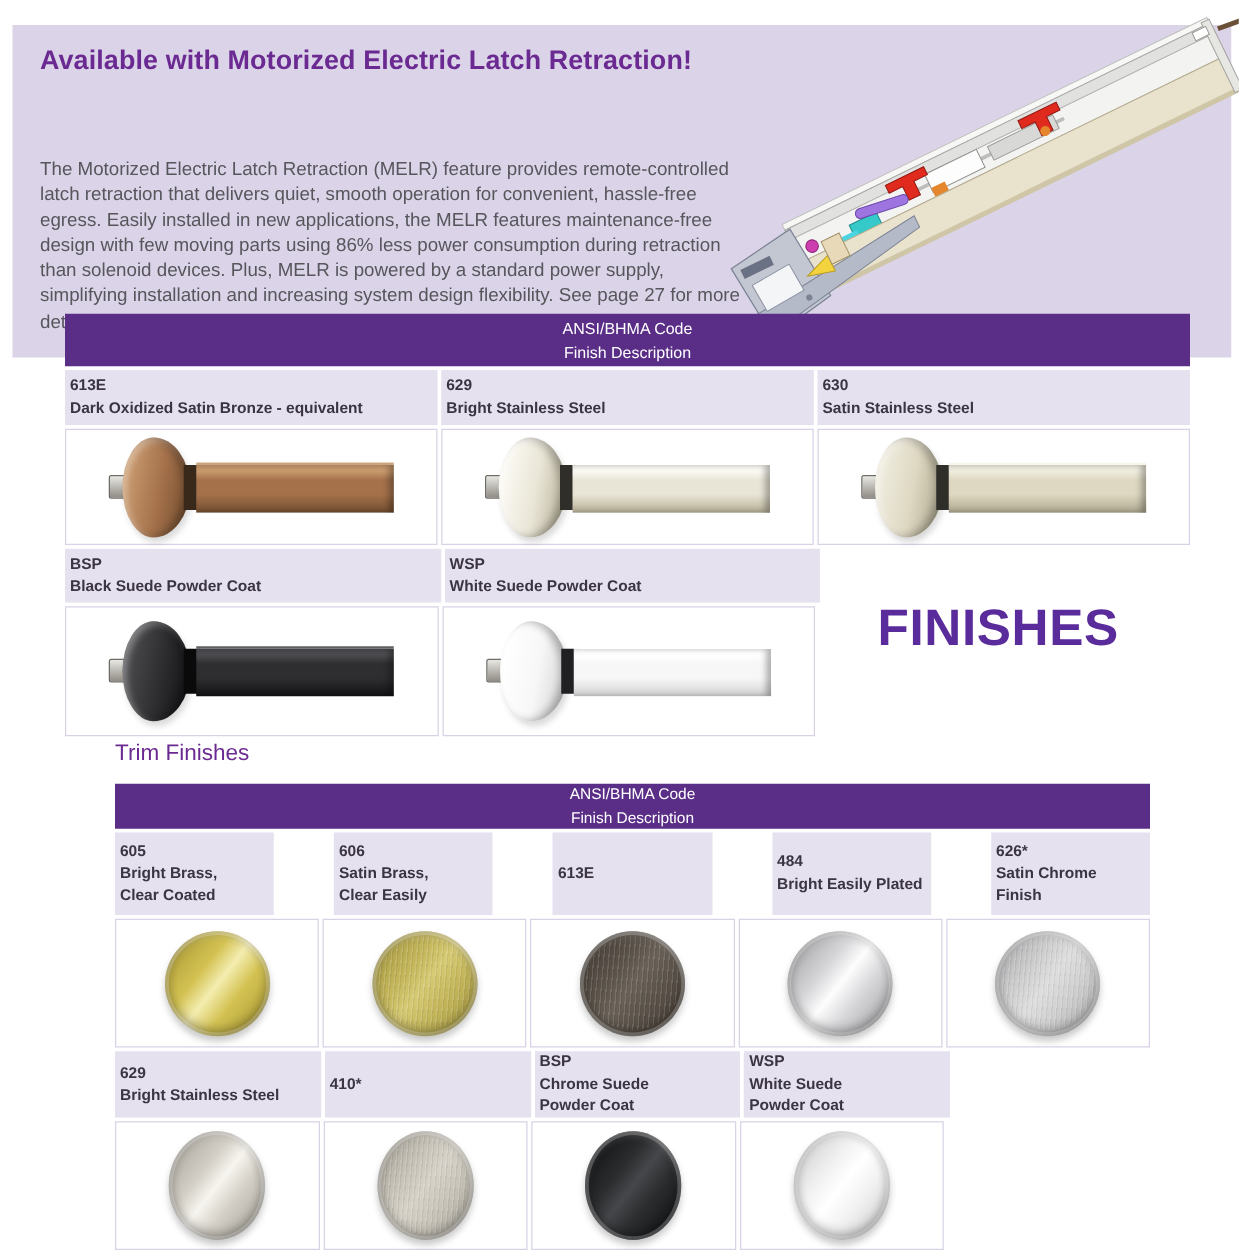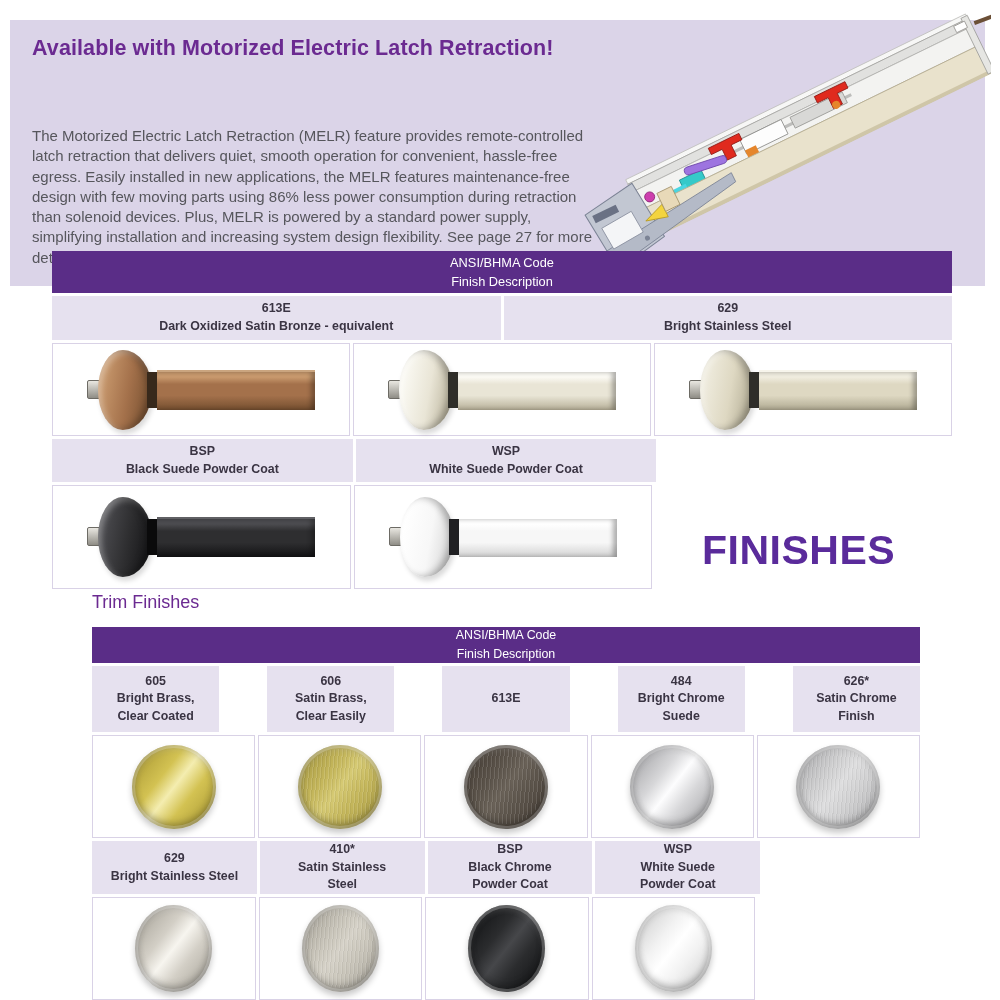--- a/index.html
+++ b/index.html
@@ -17,21 +17,21 @@
     line-height:20.3px; color:var(--bodyC,#56565c);margin-top:48px; }
   .illus { position:absolute; right:-6px; top:-14px; width:410px; height:246px; }
 
   
   .tbl { position:absolute; }
   .phead { background:var(--purple,#5a2d87); color:#ffffff; font-weight:normal;
     font-size:12.8px; line-height:1.5; text-align:center; display:flex;
     align-items:center; justify-content:center; }
   .row { display:flex; gap:3px; margin-top:3px; }
   .hcell { flex:1; background:var(--cellBg,#e6e1ef); display:flex; flex-direction:column;
-    justify-content:center; text-align:center; padding:4px 4px;
+    justify-content:center; padding:4px 4px;
     color:var(--cellT,#3a3443); font-weight:bold; font-size:12.4px; line-height:1.42; }
   .icell { flex:1; background:#ffffff; border:1px solid var(--bord,#d9d2e6);
     display:flex; align-items:center; justify-content:center; }
   .spacer { flex:1; }
 
   
   .t1 { left:52px; top:251px; width:900px; }
   .t1 .phead { height:42px; }
   .t1 .r-codes  { height:44px; }
   .t1 .r-bars   { height:93px; }
@@ -49,21 +49,21 @@
       2px 4px 5px rgba(0,0,0,.15); }
   .neck { position:absolute; left:60px; top:23px; width:13px; height:36px;
     background:var(--neck); }
   .bar { position:absolute; left:70px; top:21px; right:0; height:40px;
     border-top:2px solid var(--top);
     background:linear-gradient(180deg,var(--hi) 0 5px,var(--base) 32% 62%,var(--lo) 100%);
     box-shadow:inset -4px 0 5px rgba(0,0,0,.30); }
 
   
   .wordmark { position:absolute; left:702px; top:479px; font-size:41px; font-weight:bold;
-    color:var(--wordC,#5a2b9b); letter-spacing:.5px;margin-top:48px; }
+    color:var(--wordC,#5a2b9b); letter-spacing:.5px; }
   .trimhead { position:absolute; left:92px; top:592px; font-size:18px; font-weight:normal;
     color:var(--titleC,#6b2a91); }
 
   
   .t2 { left:92px; top:627px; width:828px; }
   .t2 .phead { height:36px; font-size:12.4px; }
   .t2 .r-codes  { height:66px;gap:48px; }
   .t2 .r-knobs  { height:103px; }
   .t2 .r-codes2 { height:53px; }
   .t2 .r-knobs2 { height:103px; }
@@ -136,20 +136,24 @@
 
   <div class="row r-codes">
     <div class="hcell">
       <div>613E</div>
       <div class="pre">Dark Oxidized Satin Bronze - equivalent</div>
     </div>
     <div class="hcell">
       <div>629</div>
       <div class="pre">Bright Stainless Steel</div>
     </div>
+    <div class="hcell">
+      <div>630</div>
+      <div class="pre">Satin Stainless Steel</div>
+    </div>
   </div>
 
   <div class="row r-bars">
     <div class="icell">
       <div class="barwrap" style="--hi: #c99a6e; --base: #a4714b; --lo: #744e2f; --neck: #38291b; --top: #caa57f;">
         <div class="stub"></div>
         <div class="cap"></div>
         <div class="neck"></div>
         <div class="bar"></div>
       </div>
@@ -224,21 +228,21 @@
     <div class="hcell">
       <div>606</div>
       <div class="pre">Satin Brass,
 Clear Easily</div>
     </div>
     <div class="hcell">
       <div>613E</div>
     </div>
     <div class="hcell">
       <div>484</div>
-      <div class="pre">Bright Chrome Suede</div>
+      <div class="pre">Bright Easily Plated</div>
     </div>
     <div class="hcell">
       <div>626*</div>
       <div class="pre">Satin Chrome Finish</div>
     </div>
   </div>
 
   <div class="row r-knobs">
     <div class="icell">
       <div class="knob" style="--lo: #ab9a35; --base: #d3c252; --hi: #f4edb0;"></div>
@@ -257,26 +261,24 @@
     </div>
   </div>
 
   <div class="row r-codes2">
     <div class="hcell">
       <div>629</div>
       <div class="pre">Bright Stainless Steel</div>
     </div>
     <div class="hcell">
       <div>410*</div>
-      <div class="pre">Satin Stainless
-Steel</div>
     </div>
     <div class="hcell">
       <div>BSP</div>
-      <div class="pre">Black Chrome
+      <div class="pre">Chrome Suede
 Powder Coat</div>
     </div>
     <div class="hcell">
       <div>WSP</div>
       <div class="pre">White Suede
 Powder Coat</div>
     </div>
     <div class="spacer"></div>
   </div>
 

